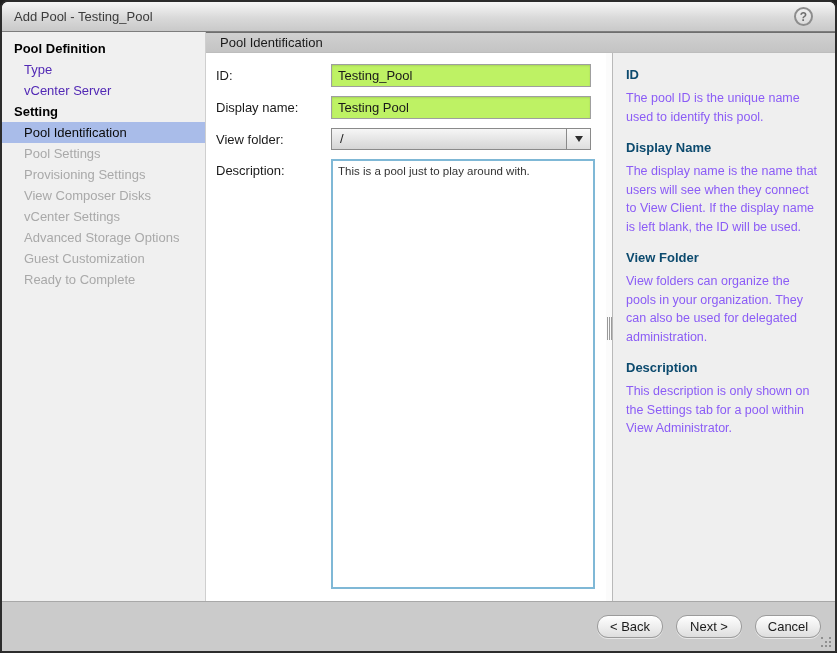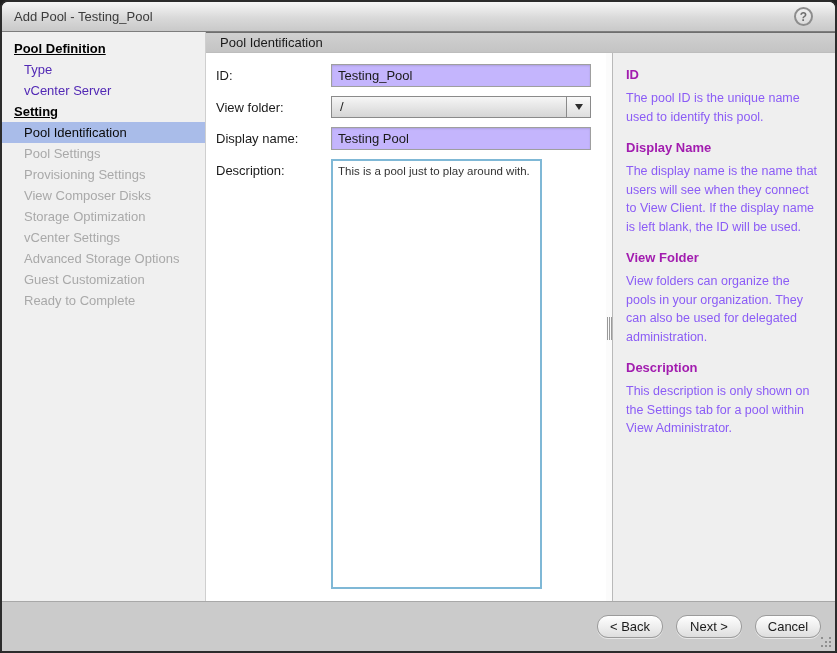--- a/index.html
+++ b/index.html
@@ -23,67 +23,67 @@
     display:flex;align-items:center;justify-content:center;background:rgba(255,255,255,.25);
     cursor:pointer;
   }
   
   .content{flex:1;display:flex;min-height:0;}
   .sidebar{
     width:204px;flex:0 0 204px;background:#f0f0f0;border-right:1px solid #cfcfcf;
     padding-top:6px;font-size:13px;
   }
   .side-item{height:21px;line-height:21px;white-space:nowrap;}
-  .side-header{font-weight:bold;color:#000;padding-left:12px;text-decoration:underline;}
+  .side-header{font-weight:bold;color:#000;padding-left:12px;}
   .side-link{color:#5229b5;padding-left:22px;cursor:pointer;}
   .side-selected{background:#a9bce9;color:#0a0a0a;padding-left:22px;cursor:pointer;}
   .side-disabled{color:#a9a9a9;padding-left:22px;}
   .right-region{flex:1;display:flex;flex-direction:column;min-width:0;}
   .main-header{
     height:21px;flex:0 0 21px;background:linear-gradient(#d0d0d0,#c4c4c4);
     border-top:1px solid #6e6e6e;border-bottom:1px solid #bdbdbd;
     font-size:13px;line-height:19px;color:#1a1a1a;padding-left:14px;
   }
   .right-body{flex:1;display:flex;min-height:0;}
   
   .main-form{width:400px;flex:0 0 400px;background:#fff;padding:11px 0 12px 10px;}
   .form-row{display:flex;margin-bottom:9px;}
   .form-row .flabel{width:115px;flex:0 0 115px;font-size:13px;color:#1a1a1a;padding-top:4px;}
   .text-input{
-    width:260px;height:23px;border:1px solid #9f9f9f;background:#c4b5fd;
+    width:260px;height:23px;border:1px solid #9f9f9f;background:#bef264;
     padding:0 6px;font-size:13px;color:#1a1a1a;
     box-shadow:inset 0 1px 2px rgba(0,0,0,.12);
     font-family:"Liberation Sans","DejaVu Sans",sans-serif;
   }
   .dropdown{
     width:260px;height:22px;border:1px solid #8a8a8a;
     background:linear-gradient(#f6f6f6,#d5d5d5);
     display:flex;align-items:stretch;cursor:pointer;
   }
   .dropdown .dd-value{flex:1;font-size:13px;line-height:20px;padding-left:8px;color:#1a1a1a;}
   .dropdown .dd-arrow-box{
     width:24px;flex:0 0 24px;border-left:1px solid #8a8a8a;
     display:flex;align-items:center;justify-content:center;
     background:linear-gradient(#fafafa,#dedede);
   }
   .dd-triangle{width:0;height:0;border-left:4px solid transparent;border-right:4px solid transparent;border-top:6px solid #2e2e2e;}
   .desc-area{
-    width:211px;height:430px;border:2px solid #7fb8d6;background:#fff;
+    width:264px;height:430px;border:2px solid #7fb8d6;background:#fff;
     font-size:11.5px;color:#333;padding:3px 5px;resize:none;outline:none;
     font-family:"Liberation Sans","DejaVu Sans",sans-serif;line-height:1.35;
   }
   
   .divider{width:7px;flex:0 0 7px;background:#fbfbfb;border-right:1px solid #b9b9b9;position:relative;}
   .divider .grip{
     position:absolute;top:264px;left:1px;width:5px;height:23px;cursor:col-resize;
     background:repeating-linear-gradient(90deg,#9a9a9a 0 1px,transparent 1px 2px);
   }
   
   .help-panel{flex:1;background:#efefef;padding:10px 14px 10px 13px;overflow:hidden;}
-  .help-h{font-size:13px;font-weight:bold;color:#a21caf;margin:14px 0 7px 0;}
+  .help-h{font-size:13px;font-weight:bold;color:#0c4a6e;margin:14px 0 7px 0;}
   .help-h:first-child{margin-top:4px;}
   .help-p{font-size:12.5px;color:#8b5cf6;line-height:1.48;margin:0;}
   
   .footer{
     height:50px;flex:0 0 50px;background:#cbcbcb;border-top:1px solid #a8a8a8;
     display:flex;align-items:center;justify-content:flex-end;gap:13px;
     padding-right:14px;position:relative;
   }
   .btn{
     min-width:66px;height:23px;border:1px solid #9b9b9b;border-radius:11px;
@@ -112,49 +112,48 @@
 
     <div class="sidebar">
       <div class="side-item side-header">Pool Definition</div>
       <div class="side-item side-link">Type</div>
       <div class="side-item side-link">vCenter Server</div>
       <div class="side-item side-header">Setting</div>
       <div class="side-item side-selected">Pool Identification</div>
       <div class="side-item side-disabled">Pool Settings</div>
       <div class="side-item side-disabled">Provisioning Settings</div>
       <div class="side-item side-disabled">View Composer Disks</div>
-      <div class="side-item side-disabled">Storage Optimization</div>
       <div class="side-item side-disabled">vCenter Settings</div>
       <div class="side-item side-disabled">Advanced Storage Options</div>
       <div class="side-item side-disabled">Guest Customization</div>
       <div class="side-item side-disabled">Ready to Complete</div>
     </div>
 
     <div class="right-region">
       <div class="main-header">Pool Identification</div>
 
       <div class="right-body">
 
         <div class="main-form">
           <div class="form-row">
             <label class="flabel">ID:</label>
             <input class="text-input" type="text" value="Testing_Pool" style="">
           </div>
           <div class="form-row">
+            <label class="flabel">Display name:</label>
+            <input class="text-input" type="text" value="Testing Pool" style="">
+          </div>
+          <div class="form-row">
             <label class="flabel">View folder:</label>
             <div class="dropdown">
               <span class="dd-value">/</span>
               <span class="dd-arrow-box">
                 <span class="dd-triangle"></span>
               </span>
             </div>
-          </div>
-          <div class="form-row">
-            <label class="flabel">Display name:</label>
-            <input class="text-input" type="text" value="Testing Pool" style="">
           </div>
           <div class="form-row">
             <label class="flabel">Description:</label>
             <textarea class="desc-area" spellcheck="false" style="">This is a pool just to play around with.</textarea>
           </div>
         </div>
 
         <div class="divider">
           <div class="grip"></div>
         </div>

